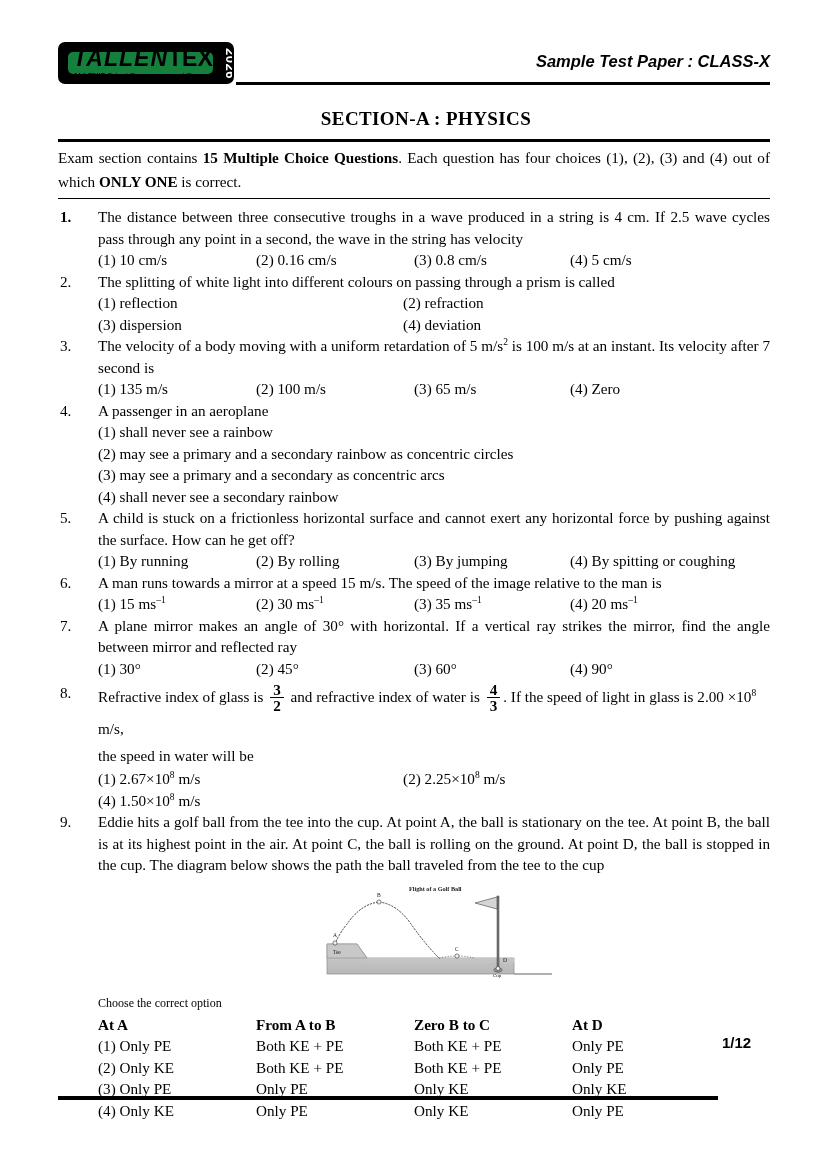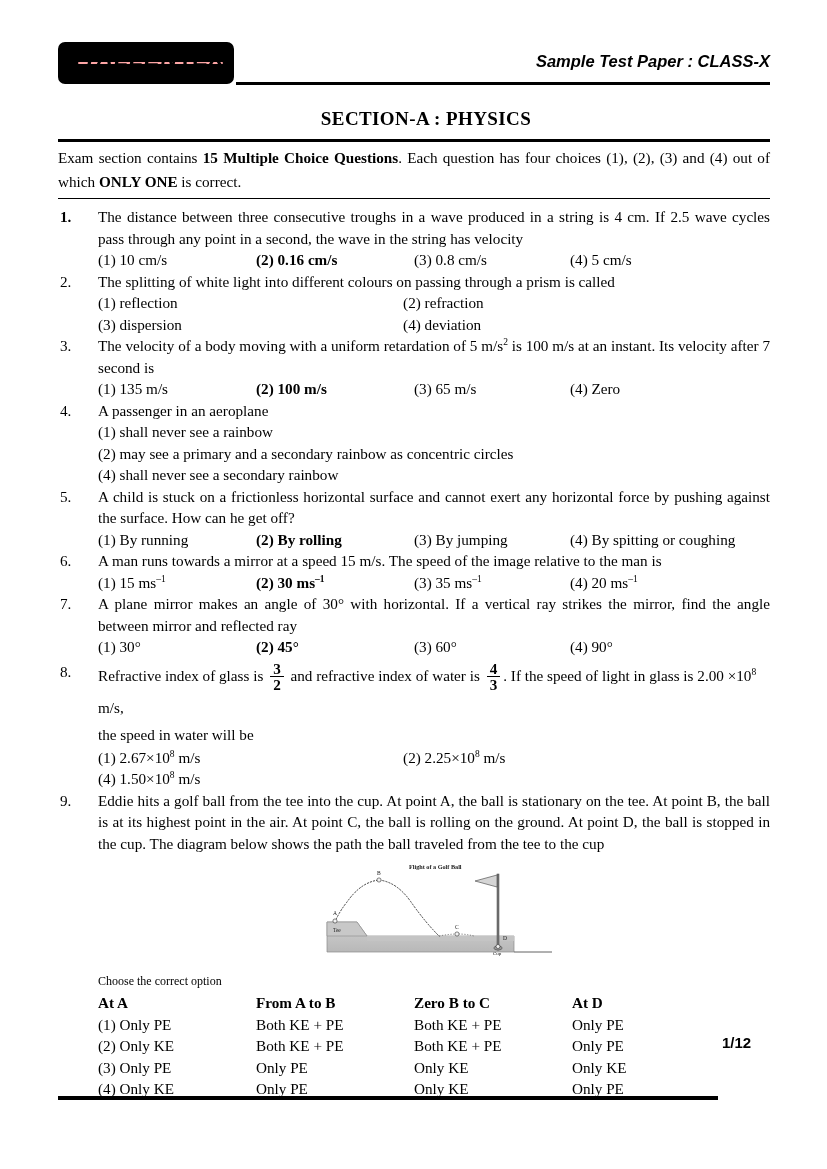--- a/index.html
+++ b/index.html
@@ -39,22 +39,22 @@
     background: #000000;
     border-radius: 7px;
     border: 2px solid #000000;
     box-sizing: border-box;
     display: flex;
     align-items: stretch;
     overflow: hidden;
   }
   .logo-inner {
     flex: 1;
-    background: #fca5a5;
-    margin: 18px;
+    background: #15803d;
+    margin: 8px;
     border-radius: 5px;
     position: relative;
     display: flex;
     flex-direction: column;
     justify-content: center;
     padding-left: 5px;
   }
   .logo-word {
     font-family: "Liberation Sans", sans-serif;
     font-size: 23px;
@@ -189,21 +189,21 @@
   .opts-4col {
     display: flex;
     width: 100%;
     margin-top: 0px;
   }
   .opts-4col > div {
     font-size: 15.2px;
     line-height: 21.5px;
   }
   .c1 { width: 158px; }
-  .c2 { width: 158px; font-weight: bold; }
+  .c2 { width: 158px; }
   .c3 { width: 156px; }
   .c4 { width: 200px; }
 
   .opts-2col {
     display: flex;
     width: 100%;
   }
   .opts-2col > div {
     font-size: 15.2px;
     line-height: 21.5px;
@@ -356,20 +356,21 @@
         <div class="c4">(4) Zero</div>
       </div>
     </div>
 
     <div class="q">
       <div class="qnum">4.</div>
       <div class="qtext nojust">A passenger in an aeroplane</div>
       <div class="opts-stack">
         <div>(1) shall never see a rainbow</div>
         <div>(2) may see a primary and a secondary rainbow as concentric circles</div>
+        <div>(3) may see a primary and a secondary as concentric arcs</div>
         <div>(4) shall never see a secondary rainbow</div>
       </div>
     </div>
 
     <div class="q">
       <div class="qnum">5.</div>
       <div class="qtext">A child is stuck on a frictionless horizontal surface and cannot exert any horizontal force by pushing against the surface. How can he get off?</div>
       <div class="opts-4col">
         <div class="c1">(1) By running</div>
         <div class="c2">(2) By rolling</div>

